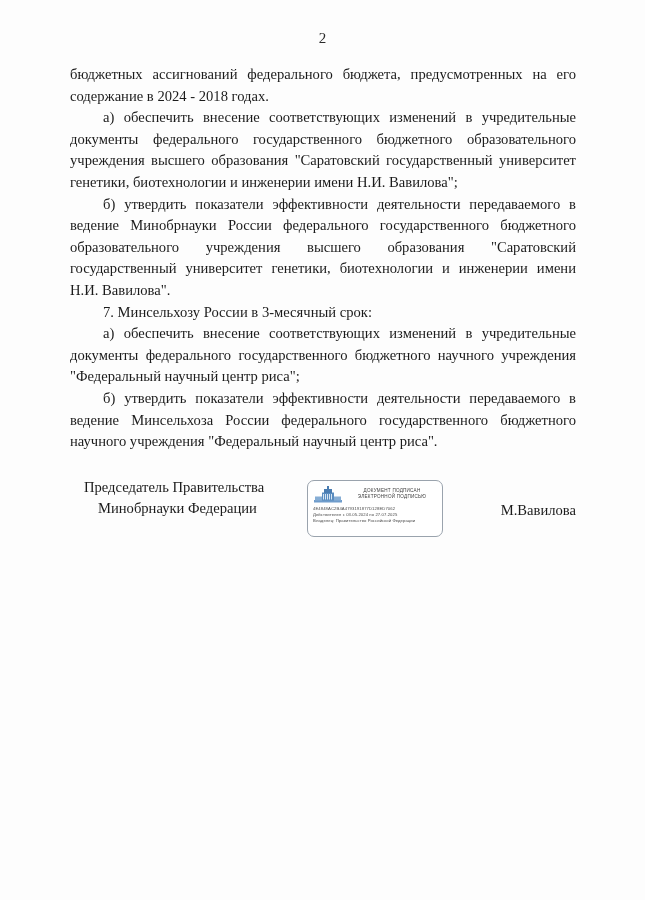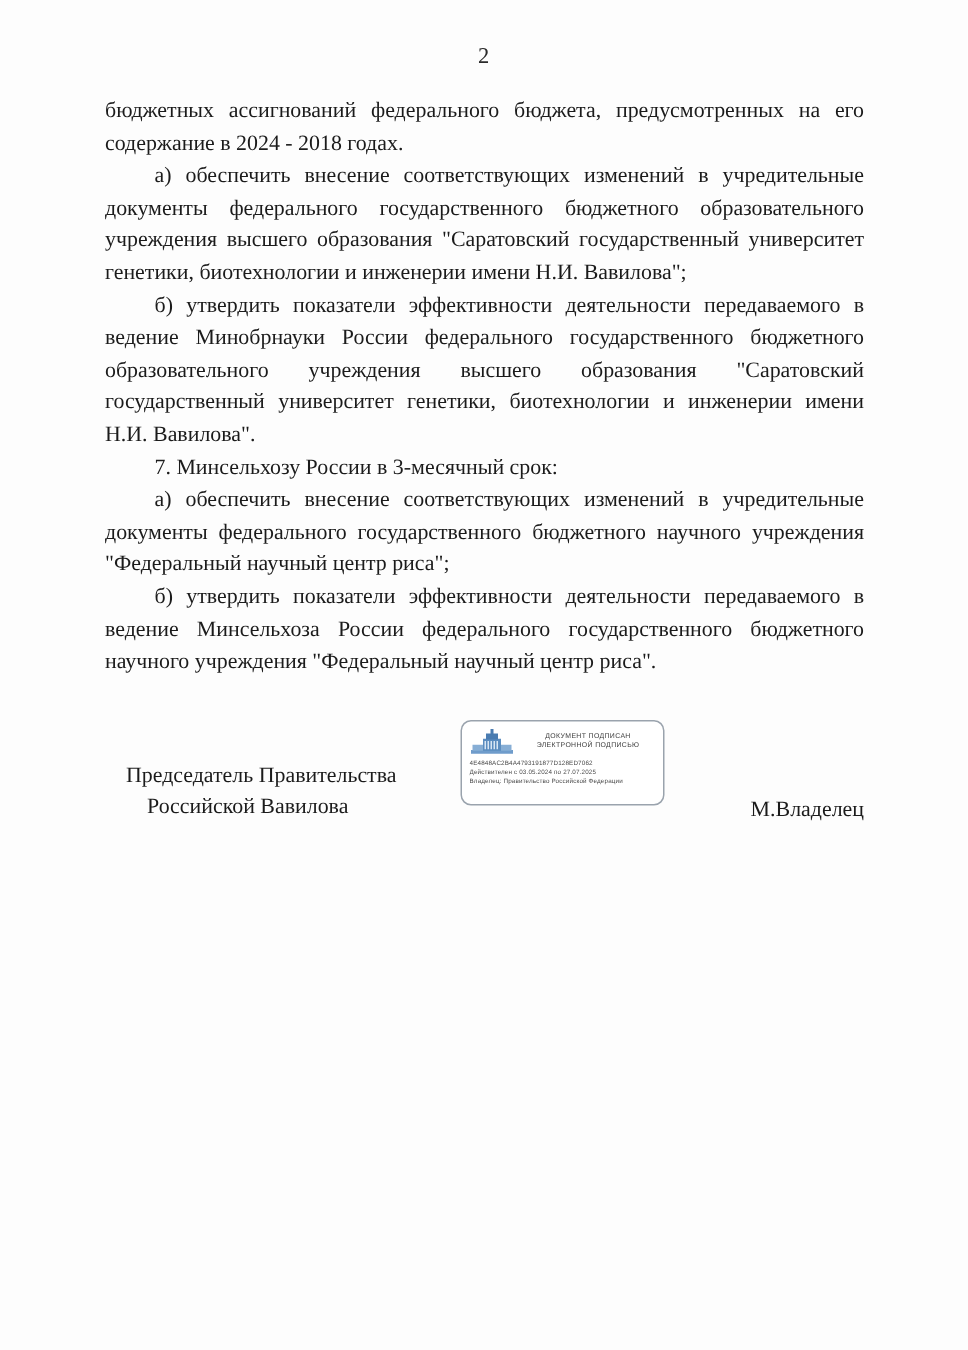--- a/index.html
+++ b/index.html
@@ -65,21 +65,21 @@
     width: 100%;
   }
   p.para.nostretch::after {
     display: none;
   }
 
   
   .signature-block {
     position: absolute;
     left: 84px;
-    top: 507px;
+    top: 477px;
     width: 492px;
   }
   .sig-role {
     font-size: 14.6px;
     line-height: 21px;
     color: #1b1b1b;
     white-space: pre;
   }
   .sig-role-line2 {
     padding-left: 14px;
@@ -167,22 +167,22 @@
     <p class="para indent nostretch">7. Минсельхозу России в 3-месячный срок:</p>
 
     <p class="para indent nostretch">а) обеспечить внесение соответствующих изменений в учредительные документы федерального государственного бюджетного научного учреждения "Федеральный научный центр риса";</p>
 
     <p class="para indent nostretch">б) утвердить показатели эффективности деятельности передаваемого в ведение Минсельхоза России федерального государственного бюджетного научного учреждения "Федеральный научный центр риса".</p>
 
   </div>
 
   <div class="signature-block">
     <div class="sig-role">Председатель Правительства</div>
-    <div class="sig-role sig-role-line2">Российской Вавилова</div>
-    <div class="sig-name">М.Владелец</div>
+    <div class="sig-role sig-role-line2">Минобрнауки Федерации</div>
+    <div class="sig-name">М.Вавилова</div>
   </div>
 
   <div class="estamp">
     <div class="estamp-head">
       <svg class="estamp-emblem" viewBox="0 0 60 34">
         <rect x="2" y="28" width="56" height="5" fill="#6f9ccb"></rect>
         <rect x="4" y="21" width="14" height="8" fill="#87aed5"></rect>
         <rect x="42" y="21" width="14" height="8" fill="#87aed5"></rect>
         <rect x="18" y="13" width="24" height="16" fill="#5b8dc0"></rect>
         <rect x="22" y="6" width="16" height="8" fill="#4a7cb1"></rect>

